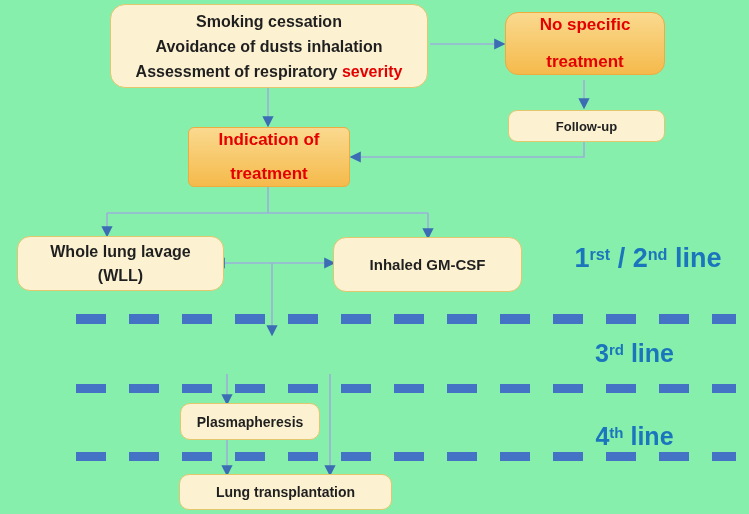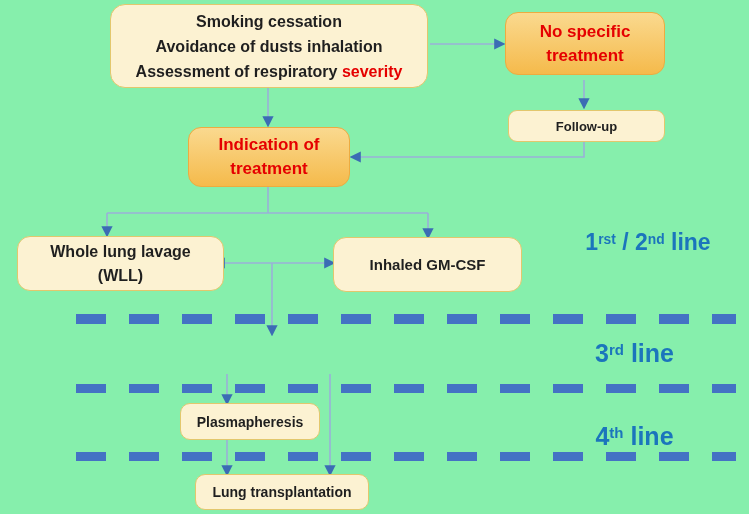--- a/index.html
+++ b/index.html
@@ -24,20 +24,21 @@
   .connectors polyline{fill:none;stroke:var(--connector-line);stroke-width:1.6px;}
   .connectors marker path{fill:var(--arrowhead);}
   .box{
     position:absolute;display:flex;flex-direction:column;align-items:center;justify-content:center;
     text-align:center;box-sizing:border-box;border-radius:11px;
     background:var(--box-cream-fill);border:1.5px solid var(--box-cream-border);
   }
   .box.orange{
     background:linear-gradient(180deg,var(--box-orange-top) 0%,var(--box-orange-bottom) 100%);
     border:1.5px solid var(--box-orange-border);
+    justify-content:space-between;
   }
   .box .red-line{color:var(--red-text);}
   .red{color:var(--red-text);}
   .dash-row{
     position:absolute;height:9px;
     background:repeating-linear-gradient(90deg,var(--dash-blue) 0px,var(--dash-blue) 30px,transparent 30px,transparent 53px);
   }
   .stage-label{
     position:absolute;color:var(--stage-label-blue);text-align:center;white-space:nowrap;
   }
@@ -78,48 +79,48 @@
 
   <div class="box orange" style="left:505px;top:12px;width:160px;height:63px;border-radius:13px;font-size:17px;line-height:24px;">
     <div class="red-line">No specific</div>
     <div class="red-line">treatment</div>
   </div>
 
   <div class="box" style="left:508px;top:110px;width:157px;height:32px;border-radius:9px;font-size:13px;">
     <div>Follow-up</div>
   </div>
 
-  <div class="box orange" style="left:188px;top:127px;width:162px;height:60px;border-radius:13px;font-size:17px;line-height:24px;">
+  <div class="box orange" style="left:188px;top:127px;width:162px;height:60px;border-radius:6px;font-size:17px;line-height:24px;">
     <div class="red-line">Indication of</div>
     <div class="red-line">treatment</div>
   </div>
 
   <div class="box" style="left:5px;top:236px;width:207px;height:55px;border-radius:13px;font-size:16px;line-height:24px;margin-left:12px;">
     <div>Whole lung lavage</div>
     <div>(WLL)</div>
   </div>
 
   <div class="box" style="left:333px;top:237px;width:189px;height:55px;border-radius:13px;font-size:15px;">
     <div>Inhaled GM-CSF</div>
   </div>
 
 
   <div class="box" style="left:180px;top:403px;width:140px;height:37px;border-radius:10px;font-size:14px;">
     <div>Plasmapheresis</div>
   </div>
 
-  <div class="box" style="left:179px;top:474px;width:174px;height:36px;border-radius:10px;font-size:14px;margin-left:16px;">
+  <div class="box" style="left:179px;top:474px;width:213px;height:36px;border-radius:10px;font-size:14px;">
     <div>Lung transplantation</div>
   </div>
 
   <div class="dash-row" style="left:76px;top:314px;width:660px;height:10px;"></div>
   <div class="dash-row" style="left:76px;top:384px;width:660px;"></div>
   <div class="dash-row" style="left:76px;top:452px;width:660px;"></div>
 
-  <div class="stage-label" style="left:556px;top:229px;width:184px;font-size:23px;">
+  <div class="stage-label" style="left:556px;top:243px;width:184px;font-size:27px;">
     <span>1</span><span class="sup">rst</span><span> / 2</span><span class="sup">nd</span><span> line</span>
   </div>
 
   <div class="stage-label" style="left:572px;top:339px;width:125px;font-size:25px;">
     <span>3</span><span class="sup">rd</span><span> line</span>
   </div>
 
   <div class="stage-label" style="left:572px;top:406px;width:125px;font-size:25px;margin-top:16px;">
     <span>4</span><span class="sup">th</span><span> line</span>
   </div>

